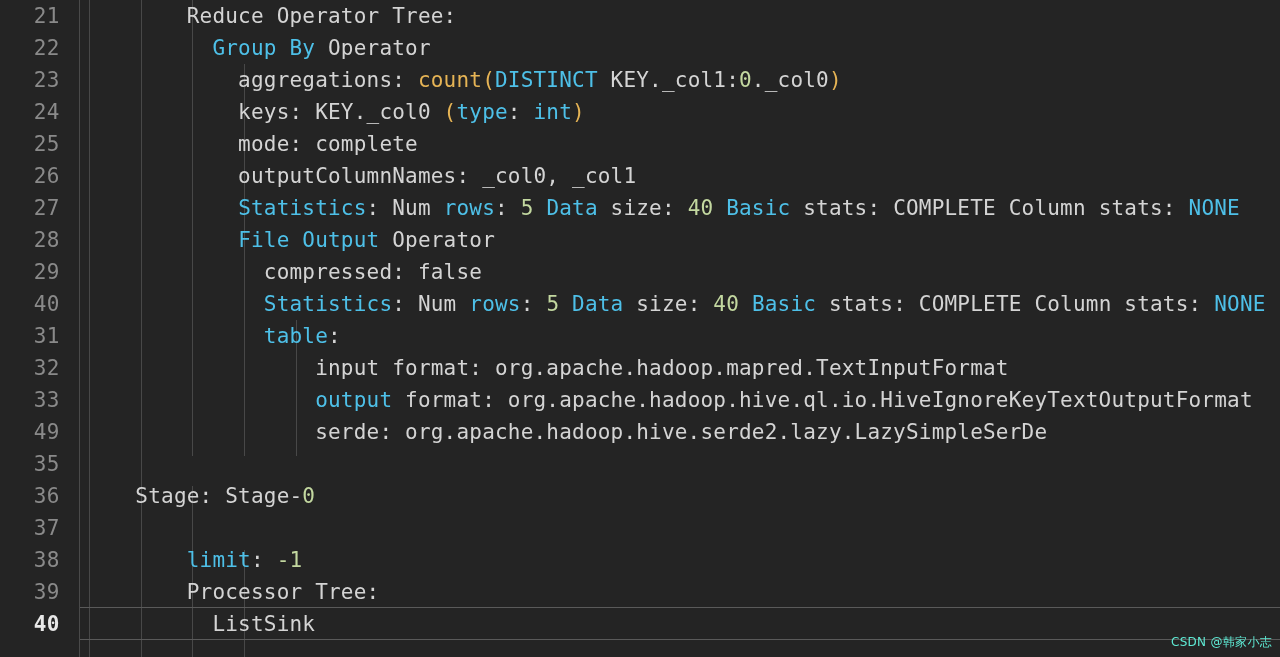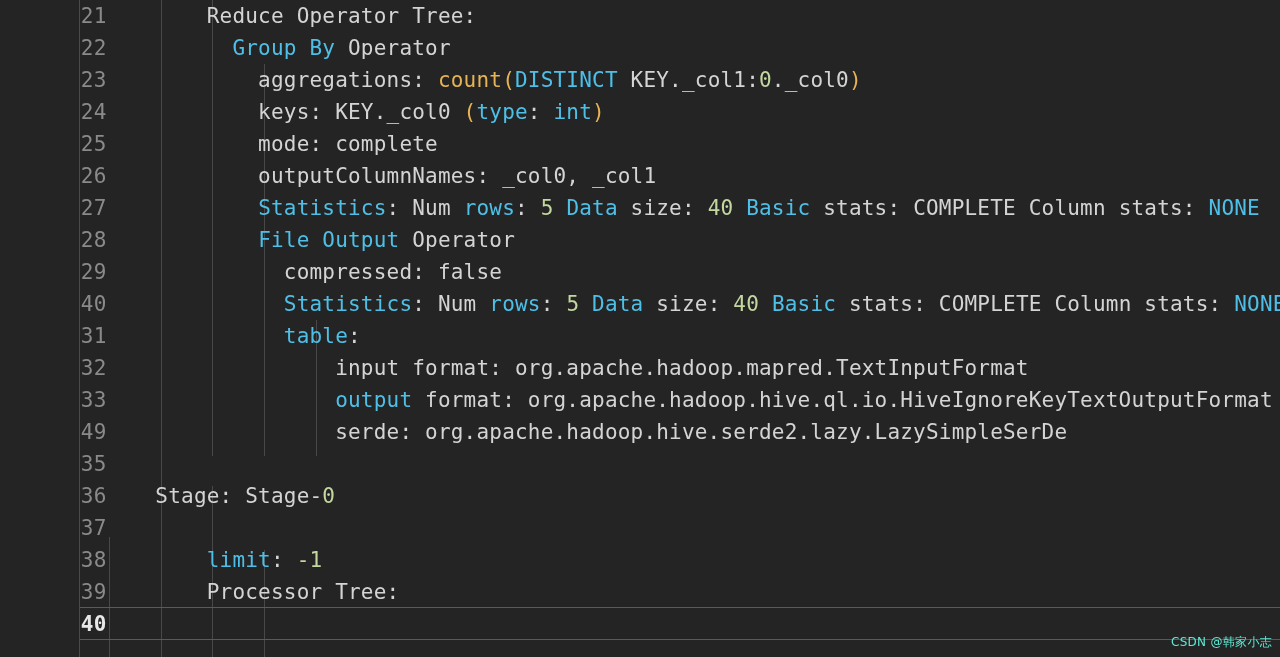--- a/index.html
+++ b/index.html
@@ -23,21 +23,20 @@
   }
 
   
   .gutter {
     position: absolute;
     left: 0; top: 0;
     width: 79px;
     height: 537px;
     background: #242424;
     z-index: 3;
-    padding-left: 47px;
   }
   .gutter-sep {
     position: absolute;
     left: 79px; top: 0;
     width: 1px; height: 657px;
     background: #4a4a4a;
     z-index: 4;
   }
   .ln {
     position: absolute;
@@ -52,21 +51,21 @@
     letter-spacing: 0.5px;
   }
   .ln.active {
     color: #e8e8e8;
     font-weight: bold;
   }
 
   
   .code-area {
     position: absolute;
-    left: 96px; top: 0;
+    left: 76px; top: 0;
     right: 0; height: 657px;
     z-index: 2;
   }
   .codeline {
     position: absolute;
     left: 0;
     height: 32px;
     line-height: 32px;
     white-space: pre;
     font-size: 21px;
@@ -138,20 +137,21 @@
       <div class="codeline" style="top: 224px; left: 8px;"><span class="t-def">            </span><span class="t-blue">File Output</span><span class="t-def"> Operator</span></div>
       <div class="codeline" style="top: 288px; left: 8px;"><span class="t-def">              </span><span class="t-blue">Statistics</span><span class="t-def">: Num </span><span class="t-blue">rows</span><span class="t-def">: </span><span class="t-num">5</span><span class="t-def"> </span><span class="t-blue">Data</span><span class="t-def"> size: </span><span class="t-num">40</span><span class="t-def"> </span><span class="t-blue">Basic</span><span class="t-def"> stats: COMPLETE Column stats: </span><span class="t-blue">NONE</span></div>
       <div class="codeline" style="top: 320px; left: 8px;"><span class="t-def">              </span><span class="t-blue">table</span><span class="t-def">:</span></div>
       <div class="codeline" style="top: 352px; left: 8px;"><span class="t-def">                  input format: org.apache.hadoop.mapred.TextInputFormat</span></div>
       <div class="codeline" style="top: 384px; left: 8px;"><span class="t-def">                  </span><span class="t-blue">output</span><span class="t-def"> format: org.apache.hadoop.hive.ql.io.HiveIgnoreKeyTextOutputFormat</span></div>
       <div class="codeline" style="top: 416px; left: 8px;"><span class="t-def">                  serde: org.apache.hadoop.hive.serde2.lazy.LazySimpleSerDe</span></div>
       <div class="codeline" style="top: 448px; left: 8px;"></div>
       <div class="codeline" style="top: 480px; left: 8px;"><span class="t-def">    Stage: Stage-</span><span class="t-num">0</span></div>
       <div class="codeline" style="top: 544px; left: 8px;"><span class="t-def">        </span><span class="t-blue">limit</span><span class="t-def">: </span><span class="t-num">-1</span></div>
       <div class="codeline" style="top: 576px; left: 8px;"><span class="t-def">        Processor Tree:</span></div>
+      <div class="codeline" style="top: 608px; left: 8px;"><span class="t-def">          ListSink</span></div>
     </div>
 
   <div class="gutter">
     <div id="gutter-layer">
         <div class="ln" style="top: 0px;">21</div>
         <div class="ln" style="top: 32px;">22</div>
         <div class="ln" style="top: 64px;">23</div>
         <div class="ln" style="top: 96px;">24</div>
         <div class="ln" style="top: 128px;">25</div>
         <div class="ln" style="top: 160px;">26</div>

